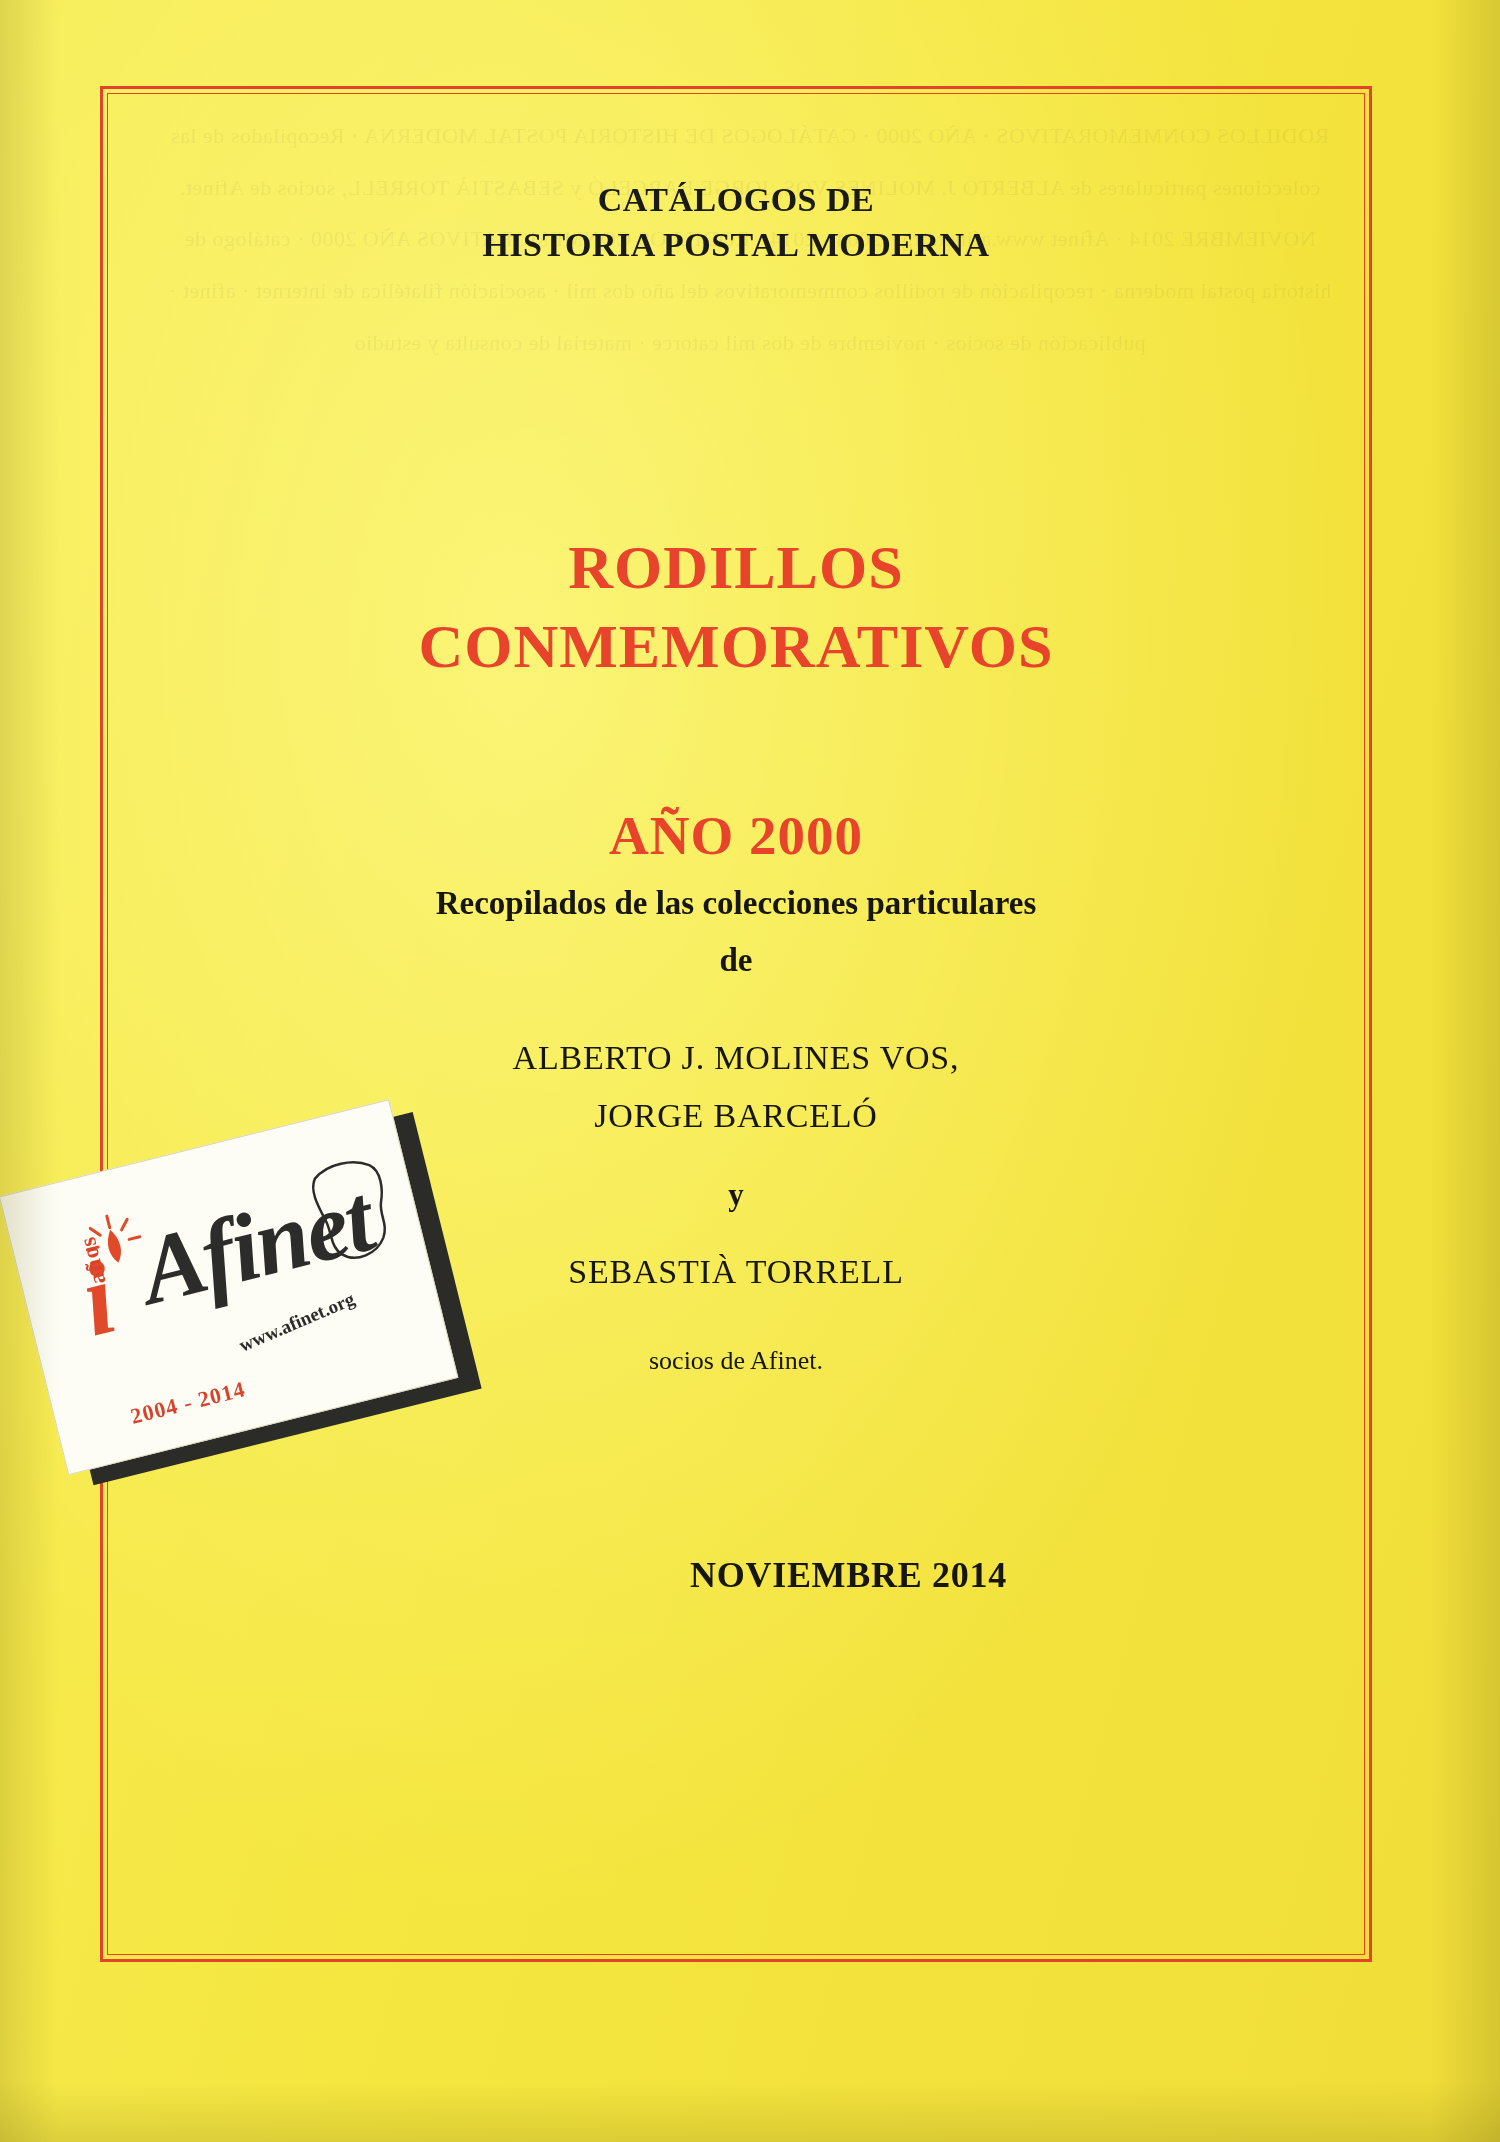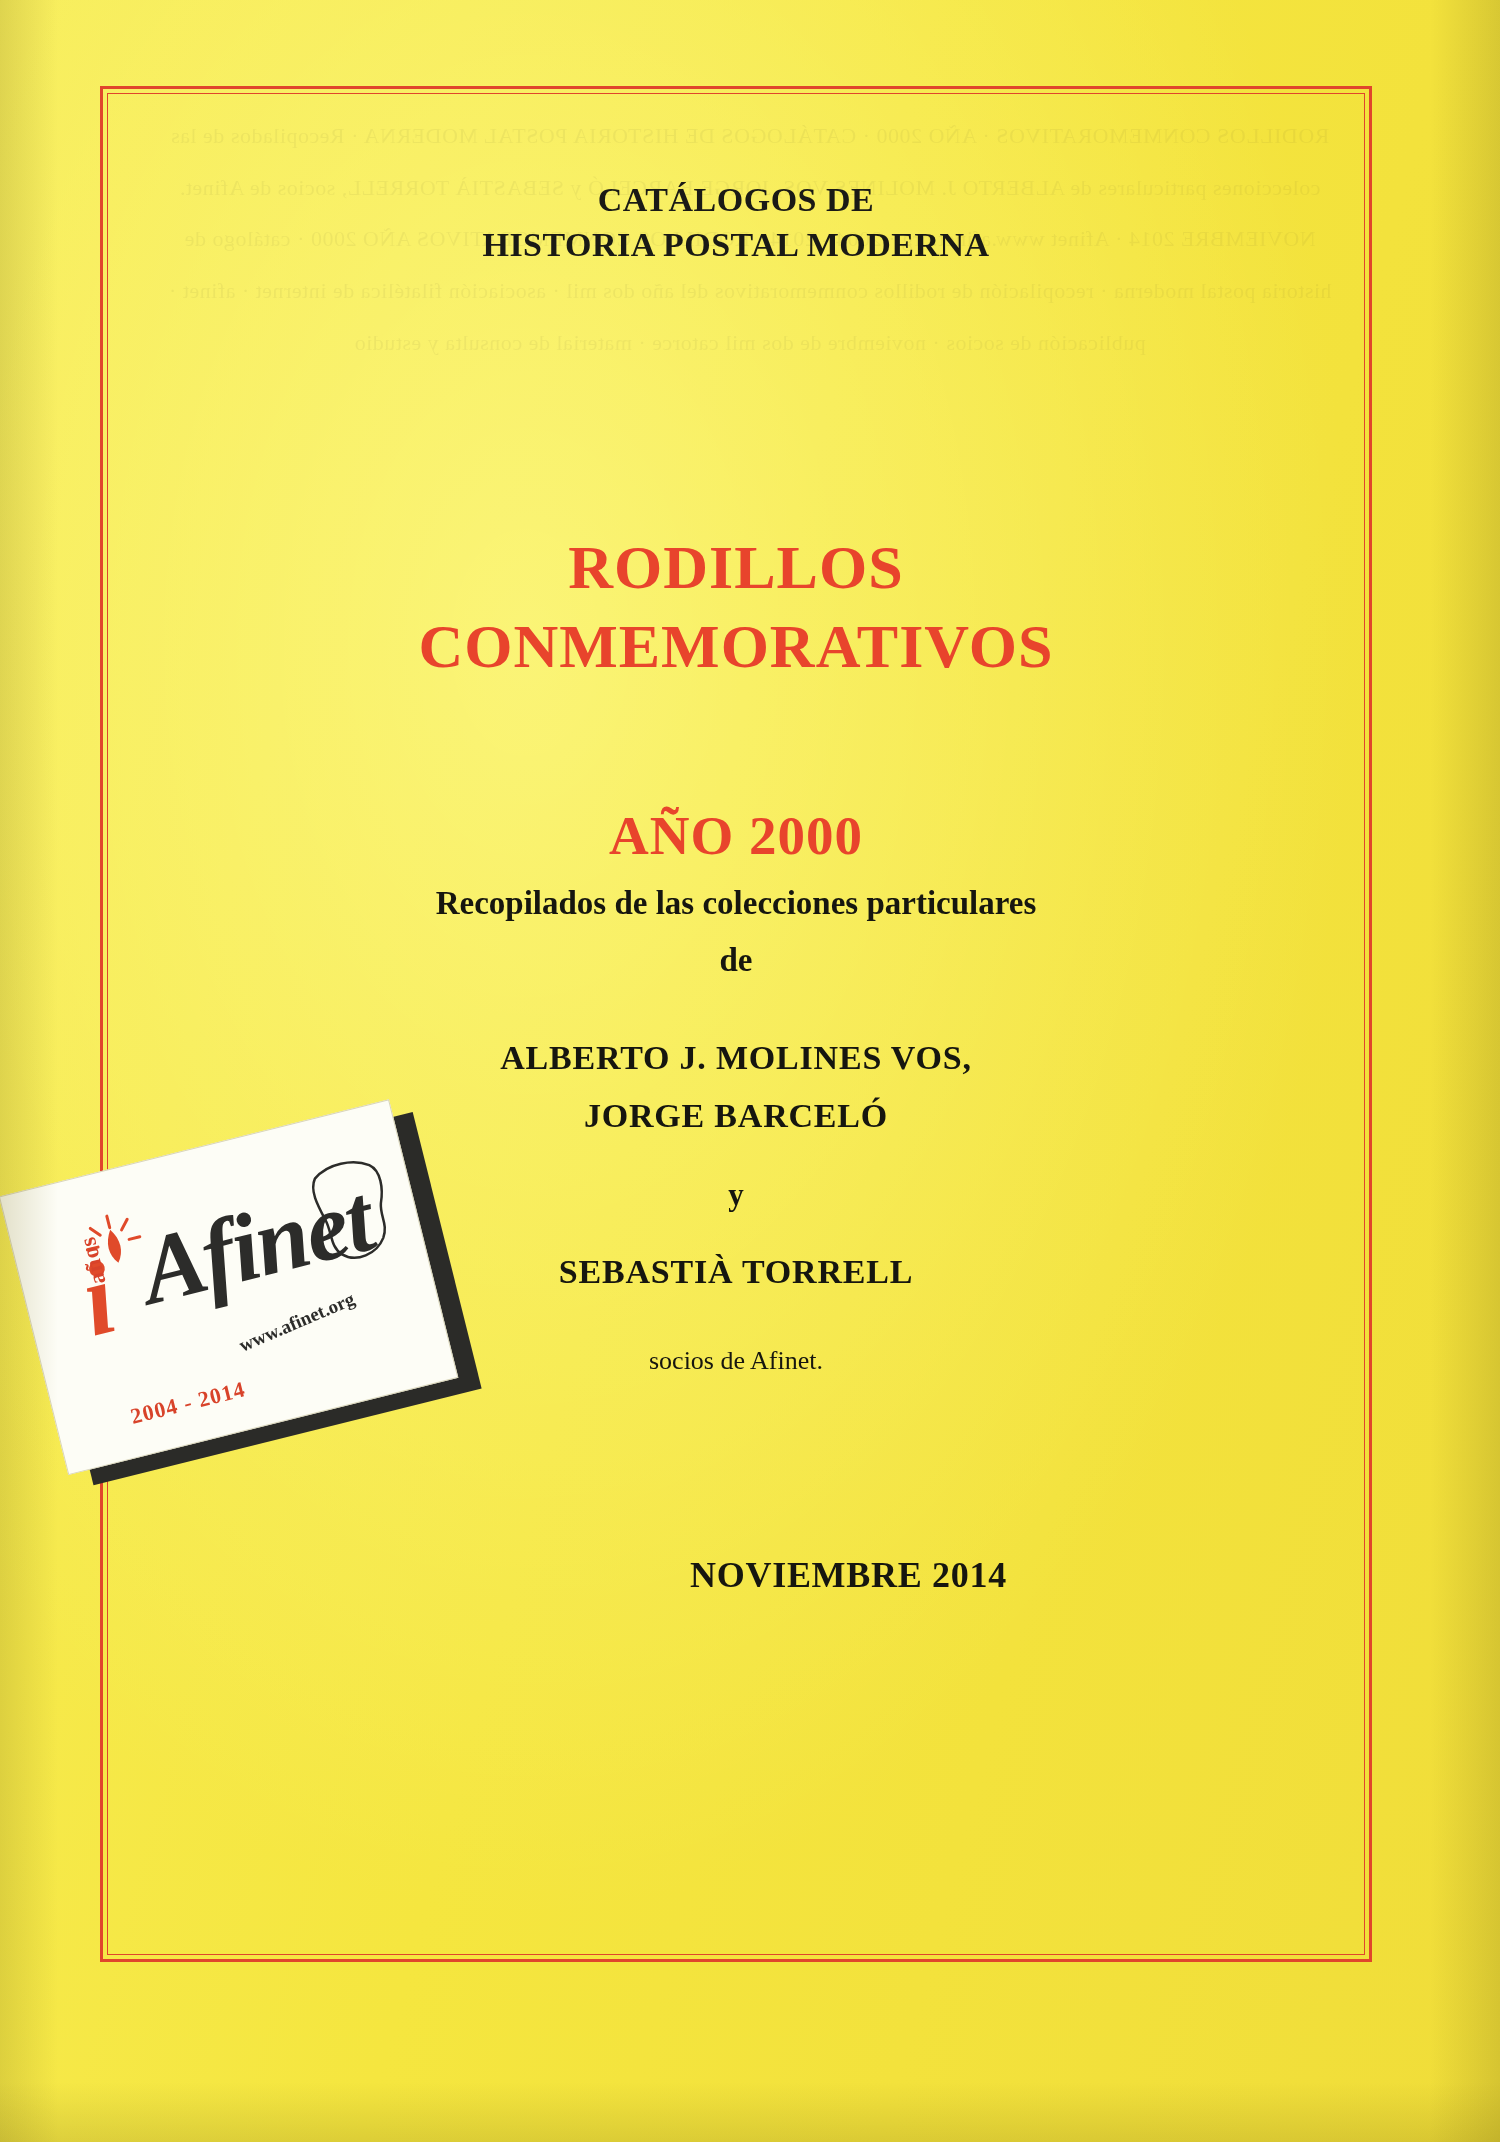--- a/index.html
+++ b/index.html
@@ -100,21 +100,21 @@
   }
   .compiled-de {
     margin-top: 20px;
     font-size: 33px;
     font-weight: bold;
     color: #16160f;
   }
   .author {
     margin-top: 60px;
     font-size: 34px;
-    font-weight: bold;
+    font-weight: normal;
     color: #16160f;
     letter-spacing: 0.8px;
   }
   .author.second { margin-top: 20px; }
   .conj {
     margin-top: 42px;
     font-size: 31px;
     font-weight: bold;
     color: #16160f;
   }

